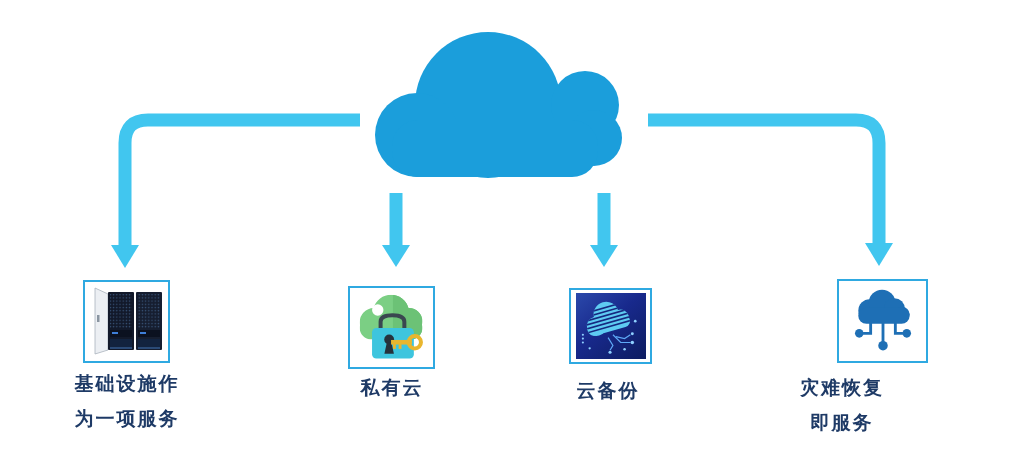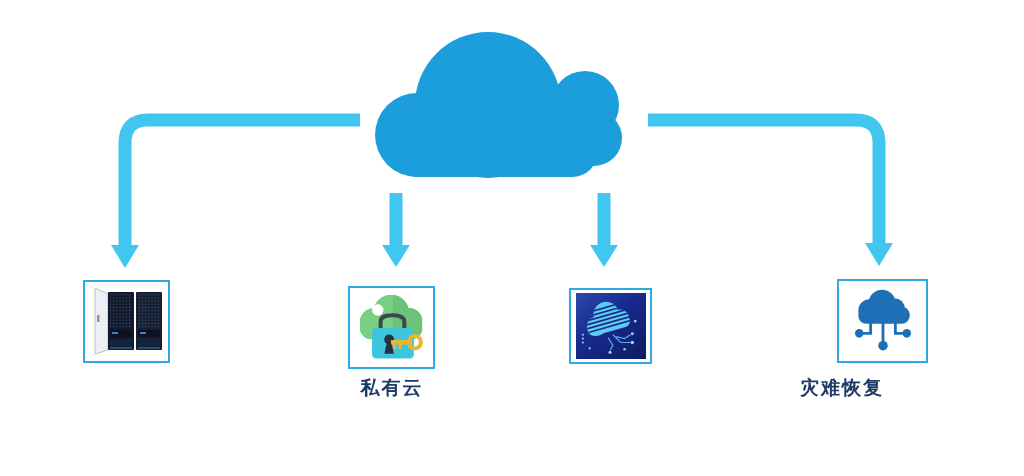--- a/index.html
+++ b/index.html
@@ -87,20 +87,24 @@
       <rect x="20" y="43" width="22" height="7" fill="#0b1120"></rect>
       <rect x="48" y="43" width="22" height="7" fill="#0b1120"></rect>
       <rect x="22" y="45" width="6" height="2" fill="#3f7fd9"></rect>
       <rect x="50" y="45" width="6" height="2" fill="#3f7fd9"></rect>
       <rect x="20" y="52" width="22" height="9" fill="#12233f"></rect>
       <rect x="48" y="52" width="22" height="9" fill="#12233f"></rect>
       <rect x="20" y="60" width="22" height="2" fill="#2a4a77"></rect>
       <rect x="48" y="60" width="22" height="2" fill="#2a4a77"></rect>
     </svg>
   </div>
+  <div class="node-label" style="left:37px;top:366px;">
+    <div>基础设施作</div>
+    <div>为一项服务</div>
+  </div>
 
   <div class="node-box" style="left:348px;top:286px;width:87px;height:83px;">
     <svg width="80" height="76" viewBox="0 0 84 80">
       <clipPath id="pc-clip">
         <circle cx="23" cy="34" r="15"></circle>
           <circle cx="41" cy="24" r="19"></circle>
         <circle cx="60" cy="33" r="14"></circle>
           <rect x="8" y="28" width="66" height="24" rx="12"></rect>
       </clipPath>
       <g clip-path="url(#pc-clip)">
@@ -155,35 +159,39 @@
         <circle class="cb-dot" cx="58" cy="41" r="1.5"></circle>
         <circle class="cb-dot" cx="7" cy="42" r="1.1"></circle>
         <circle class="cb-dot" cx="7" cy="46" r="1.1"></circle>
         <circle class="cb-dot" cx="7" cy="50" r="1.1"></circle>
         <circle class="cb-dot" cx="61" cy="28" r="1.4"></circle>
         <circle class="cb-dot" cx="50" cy="57" r="1.3"></circle>
         <circle class="cb-dot" cx="14" cy="56" r="1.2"></circle>
       </svg>
     </div>
   </div>
+  <div class="node-label" style="left:518px;top:373px;">
+    <div>云备份</div>
+  </div>
 
   <div class="node-box" style="left:837px;top:279px;width:91px;height:84px;">
     <svg width="80" height="76" viewBox="0 0 84 80">
       <g class="net-blue">
         <circle cx="28" cy="29" r="12"></circle>
           <circle cx="41" cy="21" r="14"></circle>
         <circle cx="54" cy="27" r="11"></circle>
           <circle cx="62" cy="33" r="8"></circle>
         <rect x="16" y="26" width="54" height="17" rx="8.5"></rect>
       </g>
       <path class="net-blue-stroke" d="M 29 42 V 53 H 21"></path>
       <path class="net-blue-stroke" d="M 42 42 V 62"></path>
       <path class="net-blue-stroke" d="M 55 42 V 53 H 63"></path>
       <circle class="net-blue" cx="17" cy="53" r="4.5"></circle>
       <circle class="net-blue" cx="42" cy="66" r="5"></circle>
       <circle class="net-blue" cx="67" cy="53" r="4.5"></circle>
     </svg>
   </div>
   <div class="node-label" style="left:752px;top:370px;">
     <div>灾难恢复</div>
+    <div>即服务</div>
   </div>
 
 </div>
 
 </body></html>

